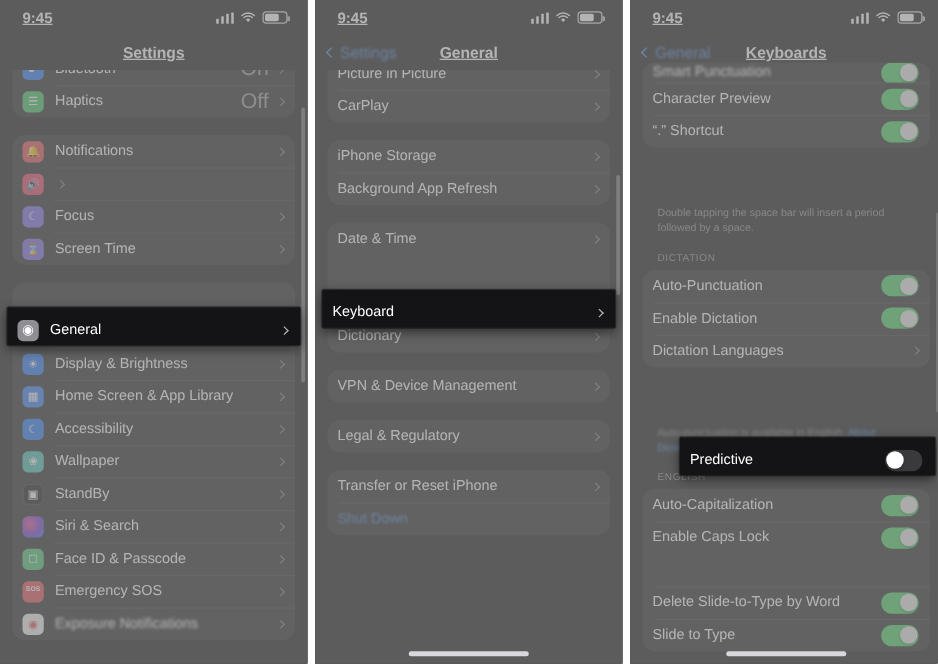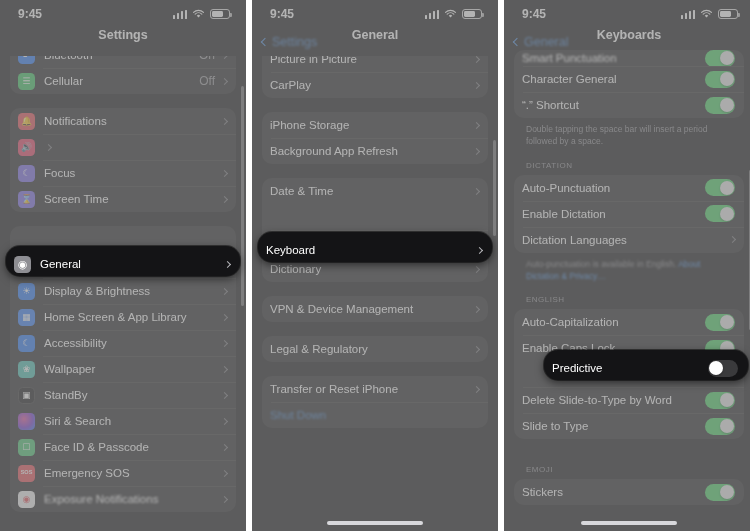--- a/index.html
+++ b/index.html
@@ -22,20 +22,21 @@
     flex:0 0 246px;
   }
   .gap { flex:0 0 6px; height:531px; background:#ffffff; }
   .phone:last-child { flex:0 0 250px; width:250px; }
 
   
   .screen {
     position:absolute; inset:0;
     background:#1c1c1e;
     color:#fff;
+    text-decoration:underline;
   }
   
   .scrim {
     position:absolute; inset:0;
     background:rgba(132,132,132,0.62);
     pointer-events:none;
     z-index:40;
   }
 
   
@@ -62,21 +63,21 @@
   }
   .ico-batt::after{
     content:""; position:absolute; right:-3px; top:3px;
     width:1.8px; height:3.5px; background:rgba(255,255,255,.7); border-radius:0 1px 1px 0;
   }
   .ico-batt b { display:block; height:100%; width:72%; background:#fff; border-radius:1.4px; }
 
   
   .navbar {
     position:relative; height:28px;
-    display:flex; align-items:flex-start; justify-content:center;
+    display:flex; align-items:center; justify-content:center;
     font-size:12.5px; font-weight:bold; color:#fff;
     z-index:5;
   }
   .nav-back {
     position:absolute; left:10px; top:0; height:28px;
     display:flex; align-items:center; gap:3px;
     color:#4a8fe0; font-size:12.5px; font-weight:normal;
   }
   .chev-left {
     width:6px; height:6px; border-left:1.8px solid #4a8fe0; border-bottom:1.8px solid #4a8fe0;
@@ -110,33 +111,33 @@
   }
   .row.noicon + .row.noicon::before { left:9px; }
   .app-ico {
     width:17px; height:17px; border-radius:4.5px;
     margin-right:9px; flex:0 0 17px;
     display:flex; align-items:center; justify-content:center;
     font-size:9px; color:#fff; line-height:1;
     overflow:hidden;
   }
   .r-label { flex:1; white-space:nowrap; overflow:hidden; text-overflow:clip; }
-  .r-value { color:#9b9b9f; font-size:12px; margin-right:5px; }
+  .r-value { color:#9b9b9f; font-size:17px; margin-right:5px; }
   .chev {
     width:5px; height:5px;
     border-right:1.5px solid #7a7a7e; border-top:1.5px solid #7a7a7e;
     transform:rotate(45deg); flex:0 0 auto; margin-left:2px;
   }
 
   
   .row.spot {
     position:absolute;
     left:6px; right:6px;
     background:#141416;
-    border-radius:14px;
+    border-radius:1px;
     height:30px;
     z-index:60;
     padding:6px 10px 0 8px;
     box-shadow:0 0 0 1px rgba(0,0,0,.45), 0 3px 9px rgba(0,0,0,.55);
   }
   .row.spot .r-label { color:#fff; font-weight:normal; }
   .row.spot .chev { border-color:#b7b7bb; }
 
   
   .sw {
@@ -152,20 +153,21 @@
   .sw.off::after { left:1.4px; background:#ffffff; }
 
   
   .sec-hdr {
     font-size:8px; letter-spacing:.5px; color:#8e8e93;
     padding:3px 12px 5px; text-transform:uppercase;
   }
   .sec-ftr {
     font-size:8.5px; color:#8e8e93; line-height:1.45;
     padding:5px 12px 10px;
+    margin-top:41px;
   }
   .sec-ftr a { color:#4a8fe0; text-decoration:none; }
 
   
   .scrollbar {
     position:absolute; right:2.5px;
     width:2.5px; border-radius:2px;
     background:rgba(235,235,240,.42);
     z-index:30;
   }
@@ -213,21 +215,21 @@
 
         <div class="group" style="margin-top:-14px;">
           <div class="row">
             <span class="app-ico" style="background:#2f7cf6">☛</span>
             <span class="r-label">Bluetooth</span>
             <span class="r-value">On</span>
             <span class="chev"></span>
           </div>
           <div class="row">
             <span class="app-ico" style="background:#41c464">☰</span>
-            <span class="r-label">Cellular</span>
+            <span class="r-label">Haptics</span>
             <span class="r-value">Off</span>
             <span class="chev"></span>
           </div>
         </div>
 
         <div class="group">
           <div class="row">
             <span class="app-ico" style="background:#e8515b">🔔</span>
             <span class="r-label">Notifications</span>
             <span class="chev"></span>
@@ -465,21 +467,21 @@
       </div>
 
       <div class="list" style="top:50px;">
 
         <div class="group" style="margin-bottom:0;">
           <div class="row noicon" style="height:16px;overflow:hidden;">
             <span class="r-label smear">Smart Punctuation</span>
             <span class="sw"></span>
           </div>
           <div class="row noicon">
-            <span class="r-label">Character General</span>
+            <span class="r-label">Character Preview</span>
             <span class="sw"></span>
           </div>
           <div class="row noicon">
             <span class="r-label">“.” Shortcut</span>
             <span class="sw"></span>
           </div>
         </div>
         <div class="sec-ftr">Double tapping the space bar will insert a period followed by a space.</div>
 
         <div class="sec-hdr">DICTATION</div>

